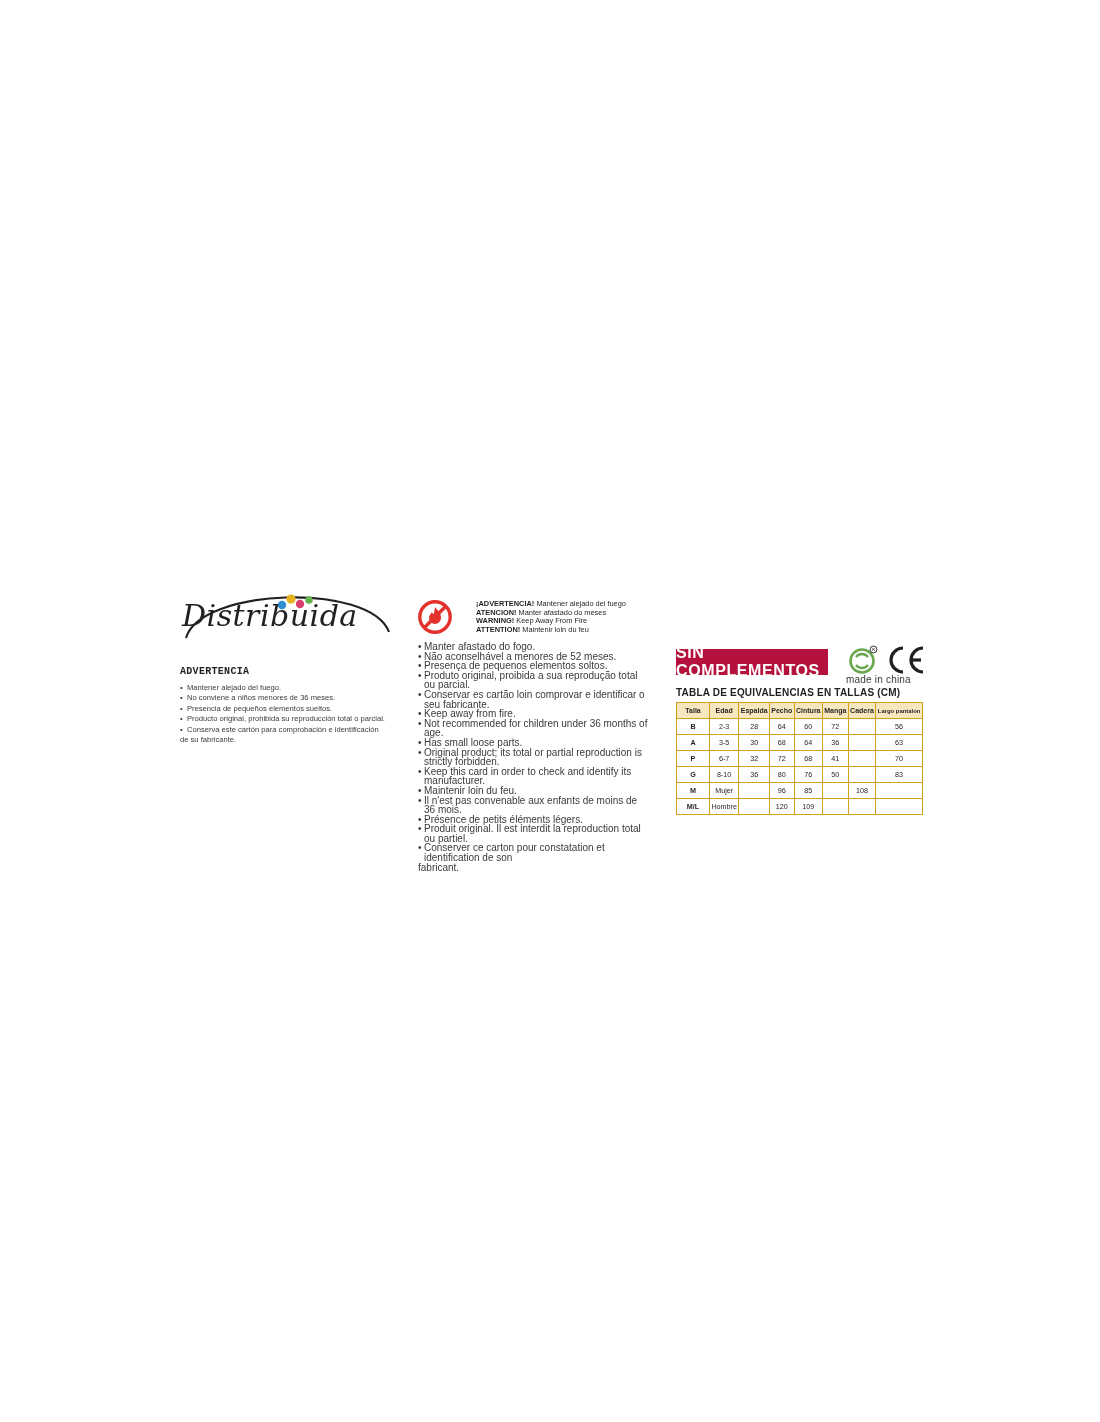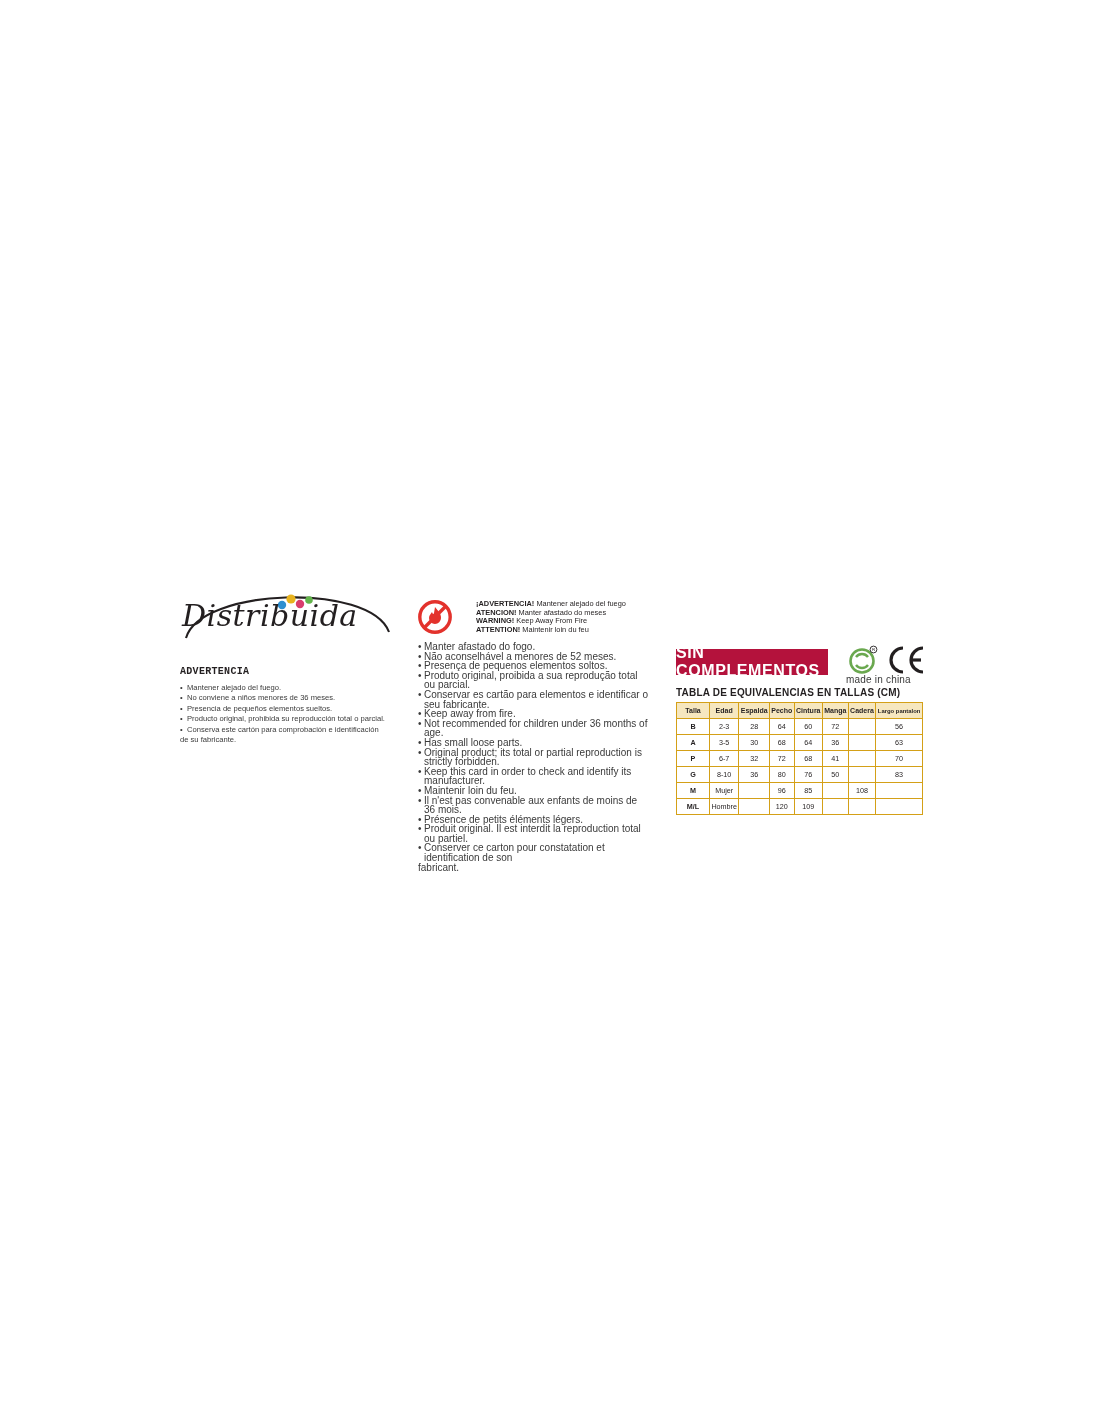--- a/index.html
+++ b/index.html
@@ -291,21 +291,21 @@
           <span>Maintenir loin du feu</span>
         </div>
       </div>
     </div>
 
     <div class="mid-group">
       <div class="li">Manter afastado do fogo.</div>
       <div class="li">Não aconselhável a menores de 52 meses.</div>
       <div class="li">Presença de pequenos elementos soltos.</div>
       <div class="li">Produto original, proibida a sua reprodução total ou parcial.</div>
-      <div class="li">Conservar es cartão para elementos e identificar o seu fabricante.</div>
+      <div class="li">Conservar es cartão loin comprovar e identificar o seu fabricante.</div>
     </div>
 
     <div class="mid-group">
       <div class="li">Keep away from fire.</div>
       <div class="li">Not recommended for children under 36 months of age.</div>
       <div class="li">Has small loose parts.</div>
       <div class="li">Original product; its total or partial reproduction is strictly forbidden.</div>
       <div class="li">Keep this card in order to check and identify its manufacturer.</div>
     </div>
 

